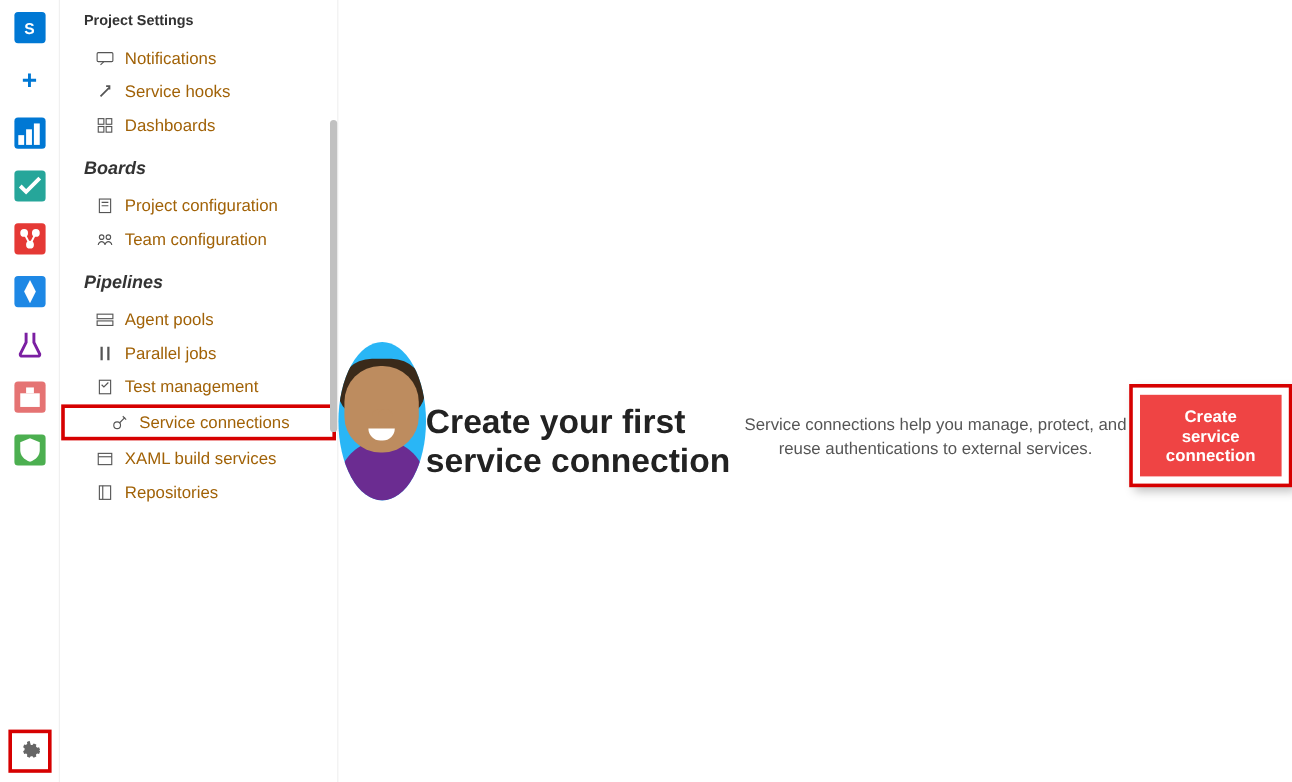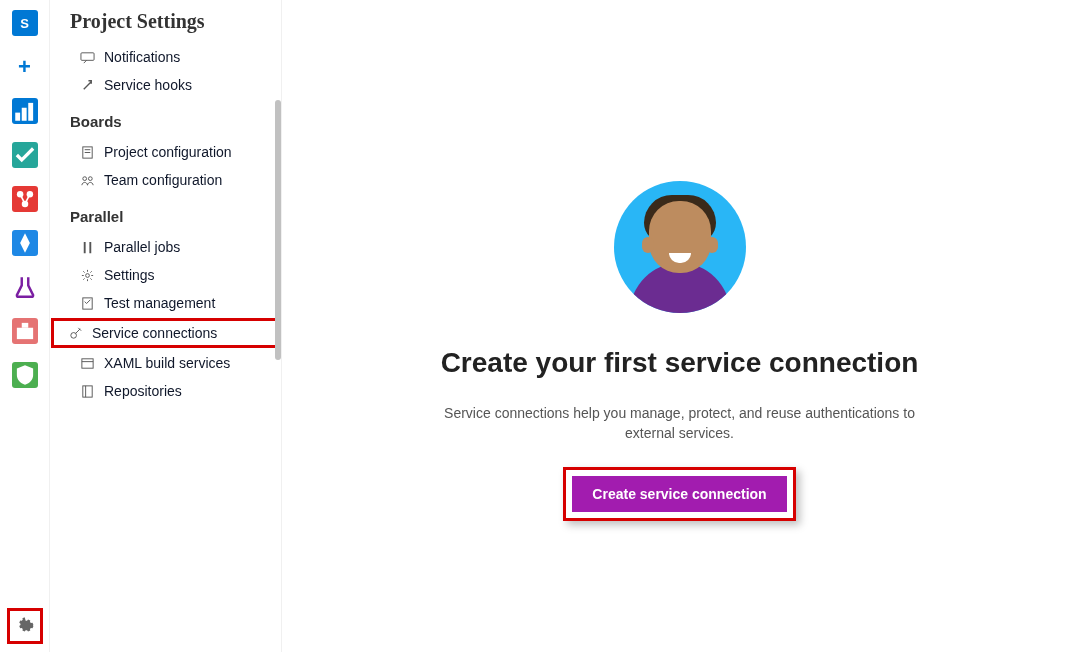--- a/index.html
+++ b/index.html
@@ -51,53 +51,53 @@
     border-right: 1px solid rgba(0,0,0,0.06);
     position: relative;
     padding-top: 4px;
     flex-shrink: 0;
   }
   .sidebar-scroll-bar {
     position:absolute; right:0; top:100px; width:6px; height:260px;
     background:#c1c1c1; border-radius:3px;
   }
   .sidebar-title {
-    font-size: 20px;
+    font-size: 12px;
     font-weight: 600;
     padding: 6px 20px 10px 20px;
-    font-family: Liberation Serif, serif;
   }
   .section-title {
     font-size: 15px;
     font-weight: 600;
     padding: 14px 20px 8px 20px;
+    font-style: italic;
   }
   .nav-item {
     display: flex;
     align-items: center;
     gap: 9px;
     padding: 6px 4px 6px 30px;
     font-size: 14px;
-    color: #0f172a;
+    color: #a16207;
     cursor: pointer;
   }
   .nav-item svg, .nav-item .ph { width:15px; height:15px; flex-shrink:0; fill:#555; stroke:#555; }
   .nav-item.highlighted {
     outline: 3px solid #d60000;
     outline-offset: -2px;
     margin: 2px 2px 2px 2px;
-    padding-left: 16px;
+    padding-left: 40px;
   }
   
   .main {
     flex: 1;
     display:flex;
-    flex-direction:column;
+    flex-direction:row;
     align-items:center;
-    justify-content:center;
+    justify-content:flex-end;
     padding-top: 50px;
   }
   .avatar-circle {
     width: 132px; height:132px; border-radius:50%;
     background:#29b6f6;
     position:relative; overflow:hidden;
     display:flex; align-items:flex-end; justify-content:center;
   }
   .avatar-body { width:100px;height:50px;background:#6b2c91;border-radius:50px 50px 0 0; }
   .avatar-head {
@@ -131,21 +131,21 @@
     max-width: 520px;
     line-height:1.45;
   }
   .cta-wrap {
     margin-top: 24px;
     padding: 6px;
     border: 3px solid #d60000;
     box-shadow: 4px 4px 8px rgba(0,0,0,0.25);
   }
   .cta-btn {
-    background:#a21caf;
+    background:#ef4444;
     color:#fff;
     border:none;
     padding: 10px 20px;
     font-size: 14px;
     font-weight:600;
     cursor:pointer;
   }
 </style>
 </head>
 <body>
@@ -212,51 +212,60 @@
         <path d="M4 14l3-3" stroke="#555"></path>
       </svg>
     <span>Notifications</span>
   </div>
   <div class="nav-item">
     <svg viewBox="0 0 16 16">
         <path d="M4 12l8-8M9 3l3 0 0 3" stroke="#555" fill="none" stroke-width="1.5"></path>
       </svg>
     <span>Service hooks</span>
   </div>
+  <div class="nav-item">
+    <svg viewBox="0 0 16 16">
+        <rect x="2" y="2" width="5" height="5" fill="none" stroke="#555"></rect>
+        <rect x="9" y="2" width="5" height="5" fill="none" stroke="#555"></rect>
+        <rect x="2" y="9" width="5" height="5" fill="none" stroke="#555"></rect>
+        <rect x="9" y="9" width="5" height="5" fill="none" stroke="#555"></rect>
+      </svg>
+    <span>Dashboards</span>
+  </div>
 
   <div class="section-title">Boards</div>
   <div class="nav-item">
     <svg viewBox="0 0 16 16">
         <rect x="3" y="2" width="10" height="12" fill="none" stroke="#555"></rect>
         <path d="M5 5h6M5 8h6" stroke="#555"></path>
       </svg>
     <span>Project configuration</span>
   </div>
   <div class="nav-item">
     <svg viewBox="0 0 16 16">
         <circle cx="5" cy="6" r="2" fill="none" stroke="#555"></circle>
         <circle cx="11" cy="6" r="2" fill="none" stroke="#555"></circle>
         <path d="M2 13c0-2 2-3 3-3s3 1 3 3M8 13c0-2 2-3 3-3s3 1 3 3" stroke="#555" fill="none"></path>
       </svg>
     <span>Team configuration</span>
   </div>
 
-  <div class="section-title">Parallel</div>
+  <div class="section-title">Pipelines</div>
+  <div class="nav-item">
+    <svg viewBox="0 0 16 16">
+        <rect x="1" y="3" width="14" height="4" fill="none" stroke="#555"></rect>
+        <rect x="1" y="9" width="14" height="4" fill="none" stroke="#555"></rect>
+      </svg>
+    <span>Agent pools</span>
+  </div>
   <div class="nav-item">
     <svg viewBox="0 0 16 16">
         <path d="M5 2v12M11 2v12" stroke="#555" stroke-width="2"></path>
       </svg>
     <span>Parallel jobs</span>
-  </div>
-  <div class="nav-item">
-    <svg viewBox="0 0 16 16">
-        <circle cx="8" cy="8" r="2" fill="none" stroke="#555"></circle>
-        <path d="M8 2v2M8 12v2M2 8h2M12 8h2M3.5 3.5l1.4 1.4M11.1 11.1l1.4 1.4M3.5 12.5l1.4-1.4M11.1 4.9l1.4-1.4" stroke="#555"></path>
-      </svg>
-    <span>Settings</span>
   </div>
   <div class="nav-item">
     <svg viewBox="0 0 16 16">
         <rect x="3" y="2" width="10" height="12" fill="none" stroke="#555"></rect>
         <path d="M5 6l2 2 4-4" stroke="#555" fill="none"></path>
       </svg>
     <span>Test management</span>
   </div>
   <div class="nav-item highlighted">
     <svg viewBox="0 0 16 16">

